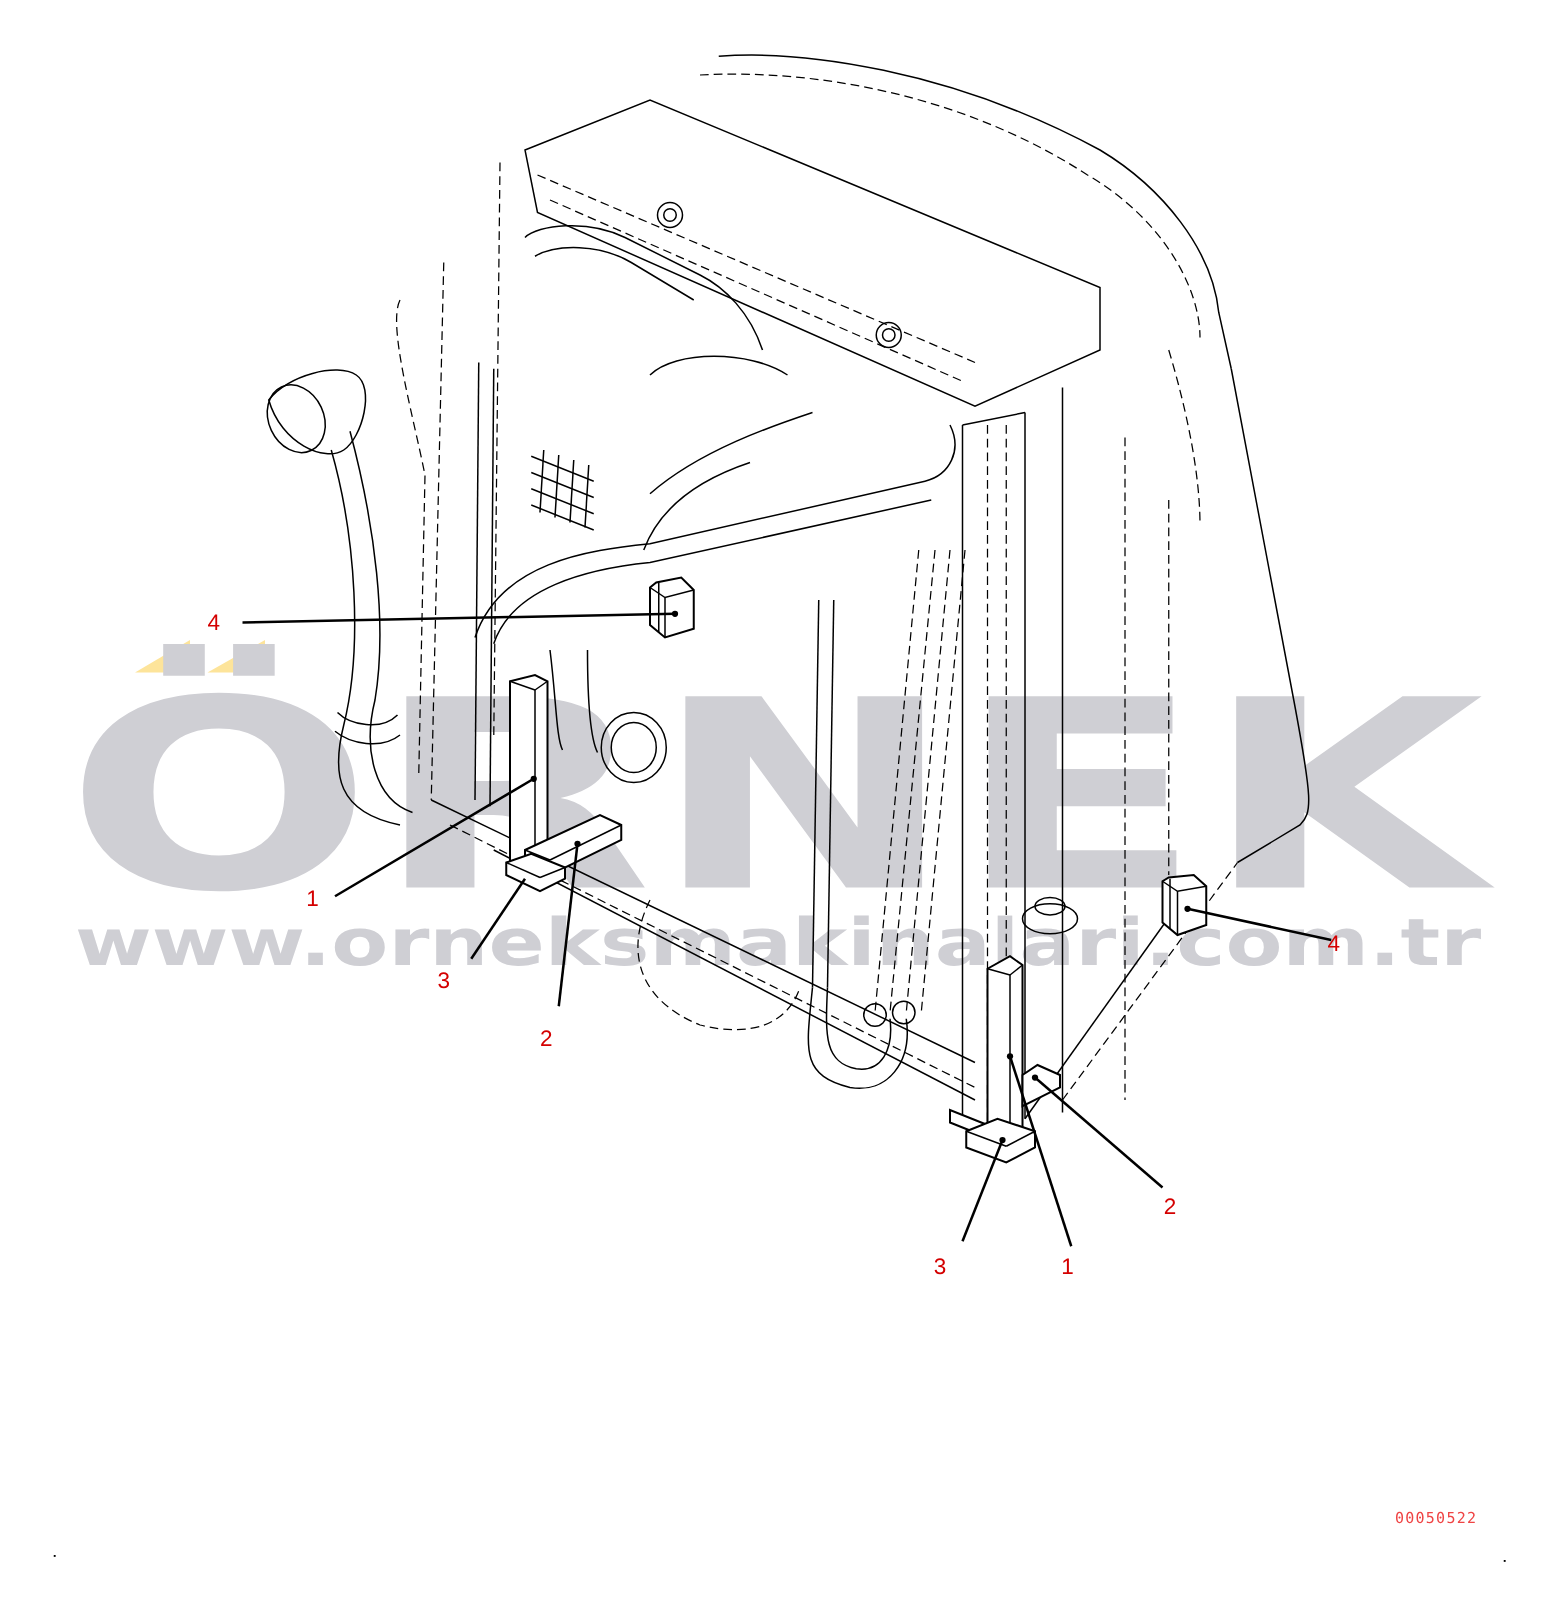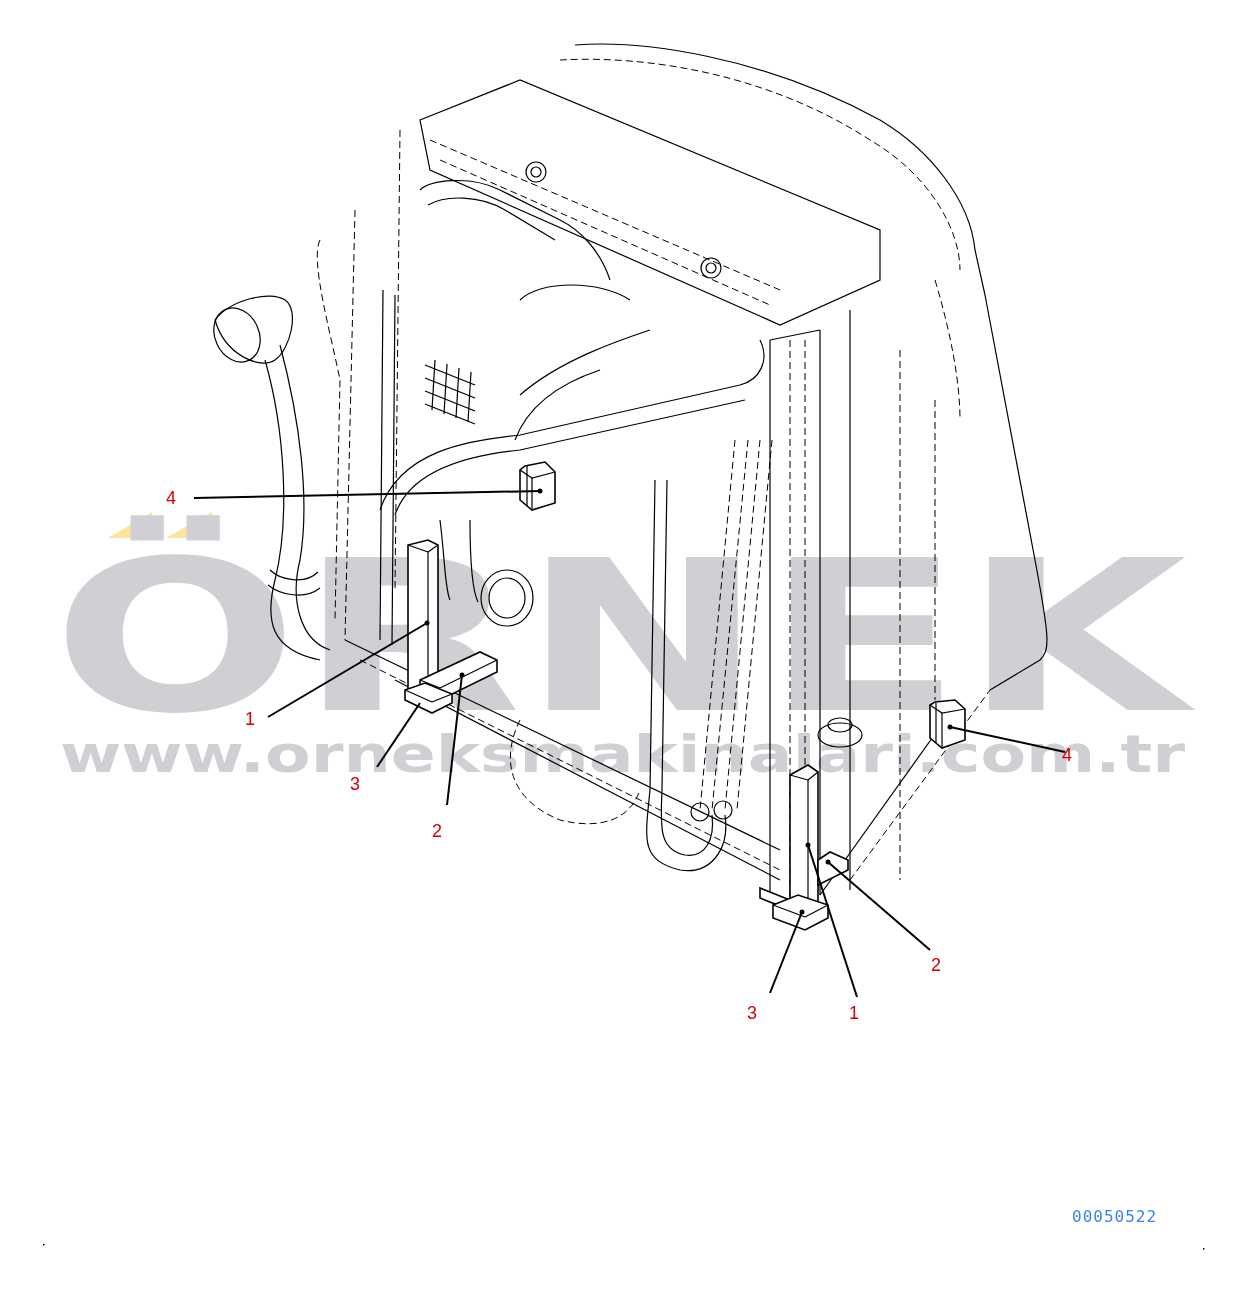--- a/index.html
+++ b/index.html
@@ -1,20 +1,20 @@
 <!DOCTYPE html>
 <html><head>
 <meta charset="utf-8">
 <style>
   html, body { margin:0; padding:0; background:#ffffff; }
   body { width:1243px; height:1295px; position:relative; overflow:hidden; font-family:"Liberation Sans", sans-serif; }
   #canvas { position:absolute; left:0; top:0; width:1243px; height:1295px; }
   .wm-text { font-family:"DejaVu Sans", sans-serif; font-weight:bold; fill:#cfcfd4; }
   .callout { position:absolute; color:#d40000; font-size:18px; font-family:"Liberation Sans", sans-serif; line-height:1; }
-  .drawing-no { position:absolute; left:1072px; top:1207px; font-family:"DejaVu Sans Mono", monospace; font-size:16px; color:#3b82f6; letter-spacing:1px; }
+  .drawing-no { position:absolute; left:1116px; top:1207px; font-family:"DejaVu Sans Mono", monospace; font-size:12px; color:#ef4444; letter-spacing:1px; }
   svg .ln { fill:none; stroke:#000; stroke-width:1.2; }
   svg .dash { fill:none; stroke:#000; stroke-width:1; stroke-dasharray:7 4; }
   svg .leader { stroke:#000; stroke-width:2; fill:none; }
   svg .part { fill:#fff; stroke:#000; stroke-width:1.6; }
 </style>
 </head>
 <body>
 
 <svg id="canvas" viewBox="0 0 1243 1295" xmlns="http://www.w3.org/2000/svg">
 

